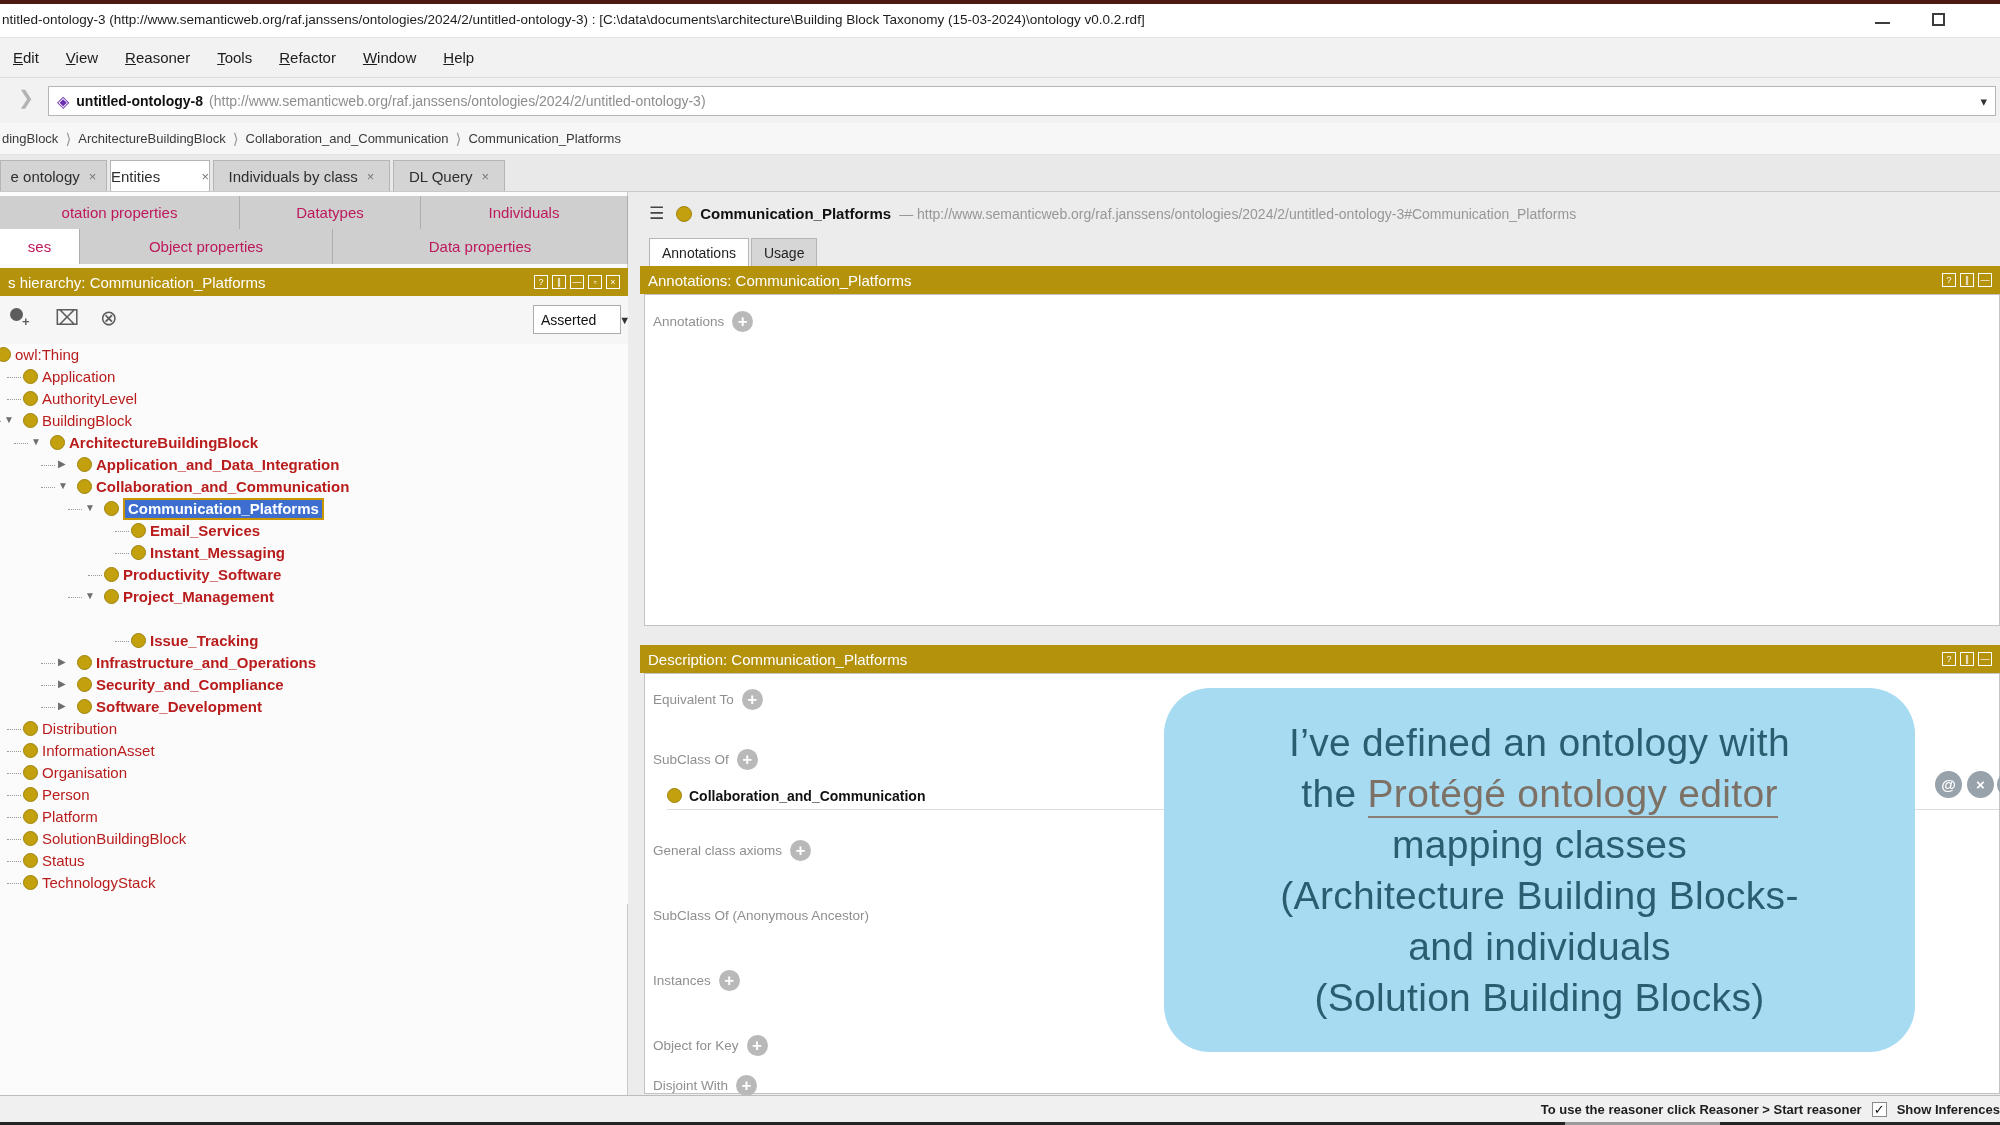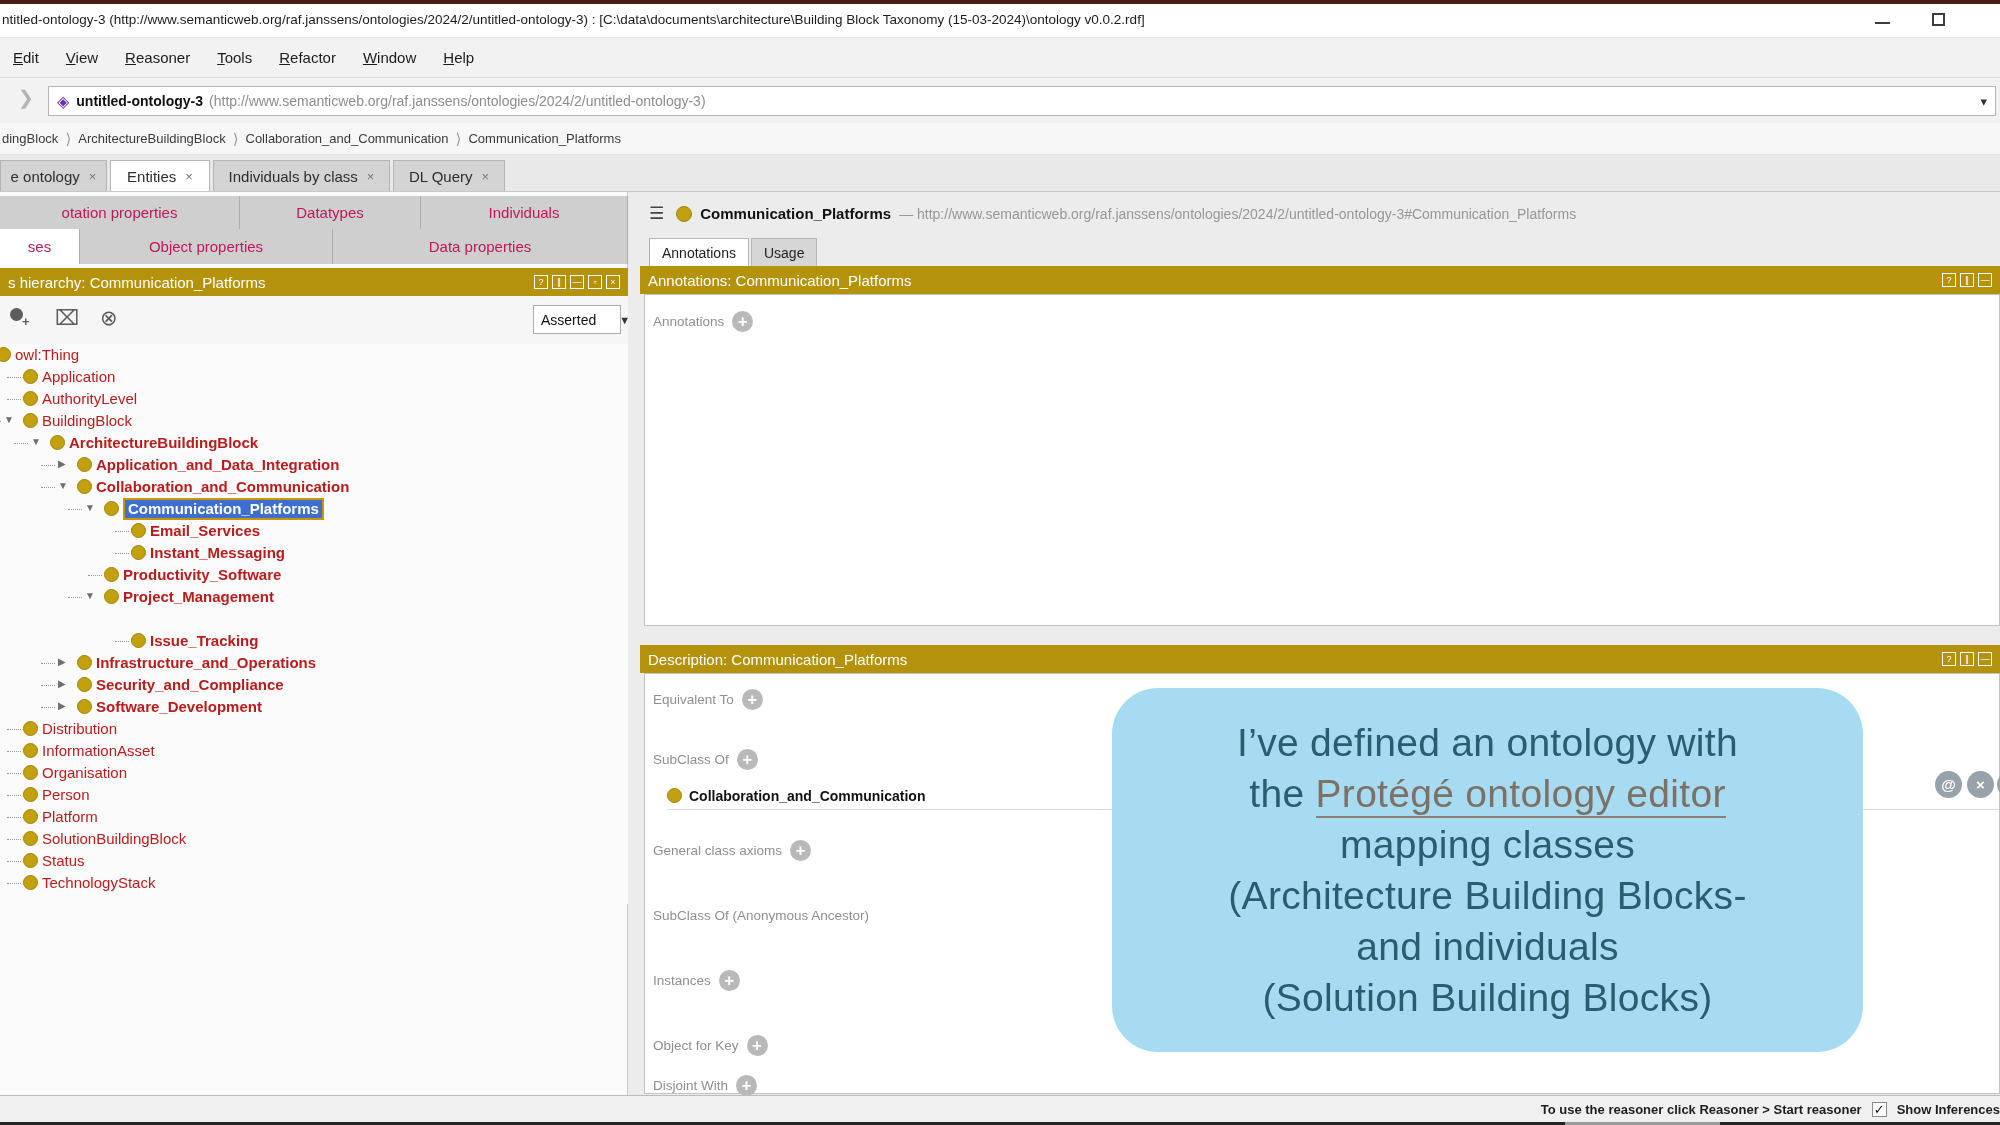--- a/index.html
+++ b/index.html
@@ -81,21 +81,21 @@
   .annot-box{left:4px;top:102px;width:1356px;height:332px;}
   .desc-box{left:4px;top:481px;width:1356px;height:421px;}
   .sec-row{position:absolute;left:8px;height:24px;display:flex;align-items:center;}
   .sec-label{font-size:13.5px;color:#8f8f8f;margin-right:8px;white-space:nowrap;}
   .plus-circle{width:21px;height:21px;border-radius:50%;background:#b9b9b9;color:#fff;font-size:17px;font-weight:bold;display:flex;align-items:center;justify-content:center;line-height:1;}
   .sec-item{position:absolute;left:22px;right:0;height:28px;display:flex;align-items:center;border-bottom:1px solid #dcdcdc;}
   .sec-item .item-circle{width:15px;height:15px;border-radius:50%;background:var(--classgold);border:1px solid #9e8309;margin-right:7px;}
   .sec-item .item-label{font-size:14px;font-weight:bold;color:#111;}
 
   
-  .bubble{position:absolute;left:1112px;top:688px;width:751px;height:364px;background:var(--bubblebg);border-radius:46px;display:flex;flex-direction:column;justify-content:center;align-items:center;z-index:5;}
+  .bubble{position:absolute;left:1164px;top:688px;width:751px;height:364px;background:var(--bubblebg);border-radius:46px;display:flex;flex-direction:column;justify-content:center;align-items:center;z-index:5;}
   .bubble-line{font-size:39px;font-weight:300;color:var(--bubbletext);line-height:51px;letter-spacing:0.3px;text-align:center;white-space:nowrap;}
   .bubble-link{color:var(--bubblelink);border-bottom:2px solid #8b7f74;padding-bottom:1px;}
 
   
   .edge-circle{position:absolute;width:27px;height:27px;border-radius:50%;background:#98a2ab;color:#fff;font-size:15px;font-weight:bold;display:flex;align-items:center;justify-content:center;z-index:6;}
 
   
   .statusbar{position:absolute;left:0;top:1095px;width:2000px;height:27px;background:#f0f0f0;border-top:1px solid #bdbdbd;display:flex;align-items:center;justify-content:flex-end;padding-right:0;gap:10px;}
   .status-hint{font-size:13px;font-weight:bold;color:#1e1e1e;white-space:nowrap;}
   .checkbox{width:15px;height:15px;background:#fff;border:1px solid #8a8a8a;display:flex;align-items:center;justify-content:center;font-size:13px;font-weight:bold;color:#111;line-height:1;}
@@ -123,42 +123,42 @@
       <span class="menu-item"><u>T</u>ools</span>
       <span class="menu-item"><u>R</u>efactor</span>
       <span class="menu-item"><u>W</u>indow</span>
       <span class="menu-item"><u>H</u>elp</span>
     </div>
 
   <div class="addrrow">
     <span class="back-chevron">❯</span>
     <div class="combo">
       <span class="diamond">◈</span>
-      <span class="combo-name">untitled-ontology-3</span>
+      <span class="combo-name">untitled-ontology-8</span>
       <span class="combo-iri">(http://www.semanticweb.org/raf.janssens/ontologies/2024/2/untitled-ontology-3)</span>
       <span class="combo-caret">▾</span>
     </div>
   </div>
 
   <div class="crumbrow" id="crumbs">
       <span class="crumb">dingBlock</span>
       <span class="crumb-sep">⟩</span>
       <span class="crumb">ArchitectureBuildingBlock</span>
       <span class="crumb-sep">⟩</span>
       <span class="crumb">Collaboration_and_Communication</span>
       <span class="crumb-sep">⟩</span>
       <span class="crumb">Communication_Platforms</span>
     </div>
 
   <div class="tabstrip" id="maintabs">
       <div class="wtab" style="left: 0px; width: 107px;">
         <span>e ontology</span>
         <span class="tabclose">×</span>
       </div>
-      <div class="wtab active" style="left: 110px; width: 100px;">
+      <div class="wtab active" style="left: 110px; width: 100px; justify-content: space-between;">
         <span>Entities</span>
         <span class="tabclose">×</span>
       </div>
       <div class="wtab" style="left: 213px; width: 177px;">
         <span>Individuals by class</span>
         <span class="tabclose">×</span>
       </div>
       <div class="wtab" style="left: 393px; width: 112px;">
         <span>DL Query</span>
         <span class="tabclose">×</span>

